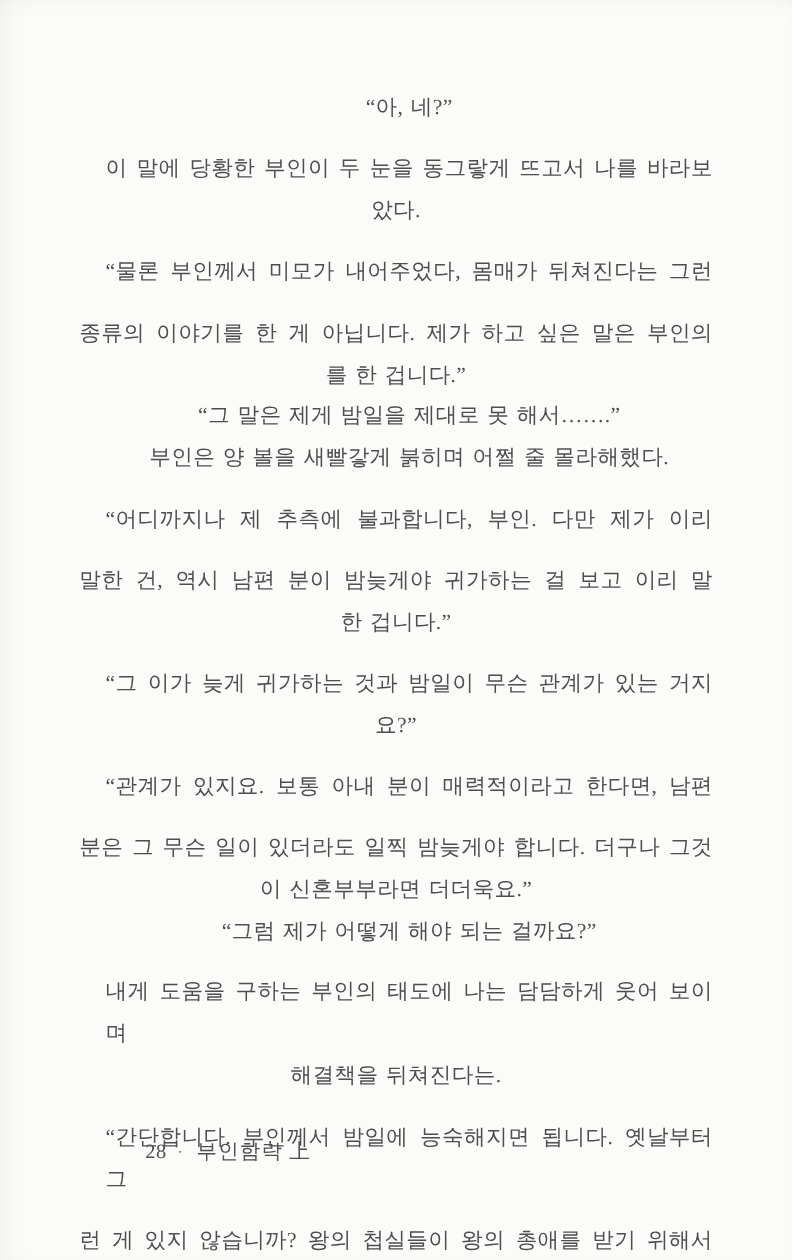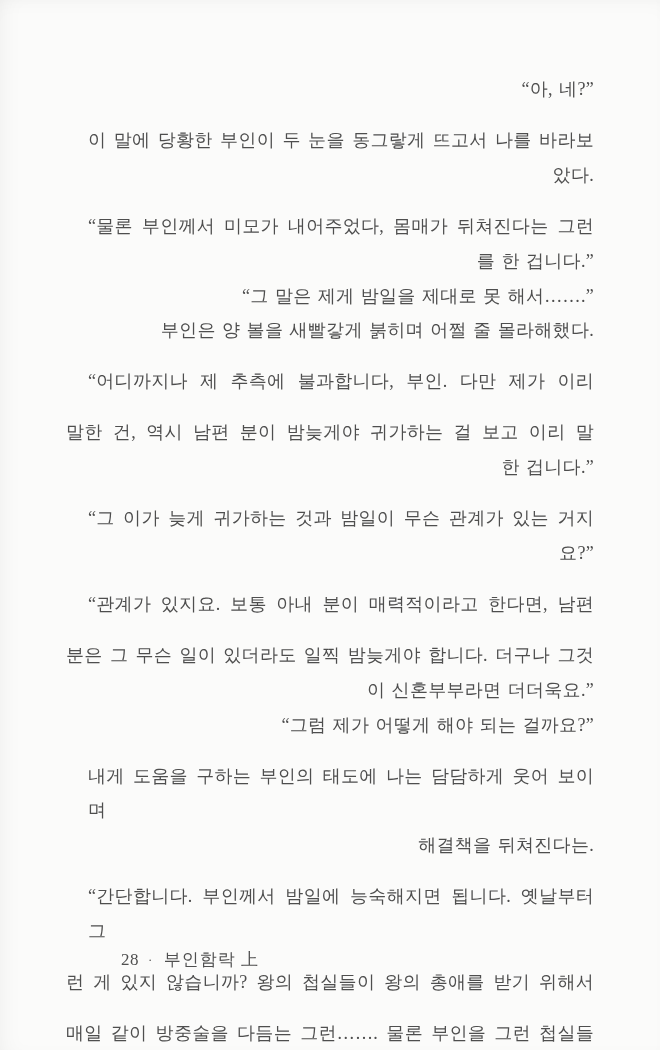--- a/index.html
+++ b/index.html
@@ -24,21 +24,21 @@
     left: 66px;
     width: 528px;
     font-size: 18px;
     line-height: 34.9px;
     color: #4e4e4e;
     letter-spacing: 0.3px;
     word-spacing: 1.5px;
   }
   .line {
     min-height: 34.9px;
-    text-align: right;
+    text-align: center;
   }
   .line.justify {
     text-align: justify;
     text-align-last: justify;
     margin-top: 16px;
   }
   .line.indent {
     padding-left: 22px;
   }
   .bold-term {
@@ -72,20 +72,21 @@
 </head>
 <body>
 
 <div class="page">
 
   <div class="text-block" id="text-block">
       <div class="line indent">“아, 네?”</div>
       <div class="line indent justify">이 말에 당황한 부인이 두 눈을 동그랗게 뜨고서 나를 바라보</div>
       <div class="line">았다.</div>
       <div class="line indent justify">“물론 부인께서 미모가 내어주었다, 몸매가 뒤쳐진다는 그런</div>
+      <div class="line justify">종류의 이야기를 한 게 아닙니다. 제가 하고 싶은 말은 부인의</div>
       <div class="line">를 한 겁니다.”</div>
       <div class="line indent">“그 말은 제게 밤일을 제대로 못 해서…….”</div>
       <div class="line indent">부인은 양 볼을 새빨갛게 붉히며 어쩔 줄 몰라해했다.</div>
       <div class="line indent justify">“어디까지나 제 추측에 불과합니다, 부인. 다만 제가 이리</div>
       <div class="line justify">말한 건, 역시 남편 분이 밤늦게야 귀가하는 걸 보고 이리 말</div>
       <div class="line">한 겁니다.”</div>
       <div class="line indent justify">“그 이가 늦게 귀가하는 것과 밤일이 무슨 관계가 있는 거지</div>
       <div class="line">요?”</div>
       <div class="line indent justify">“관계가 있지요. 보통 아내 분이 매력적이라고 한다면, 남편</div>
       <div class="line justify">분은 그 무슨 일이 있더라도 일찍 밤늦게야 합니다. 더구나 그것</div>

